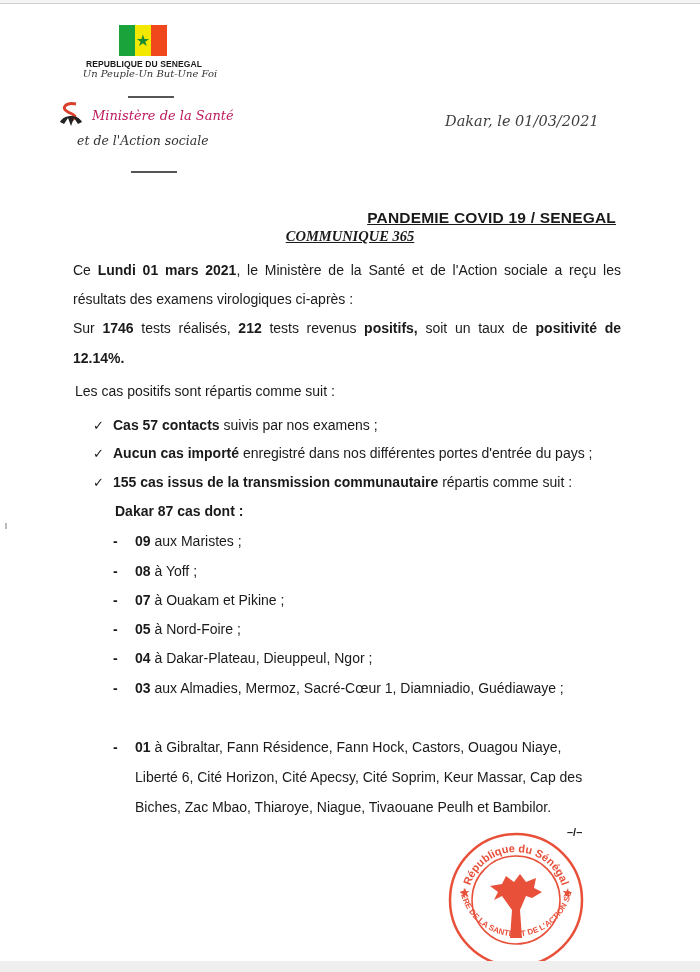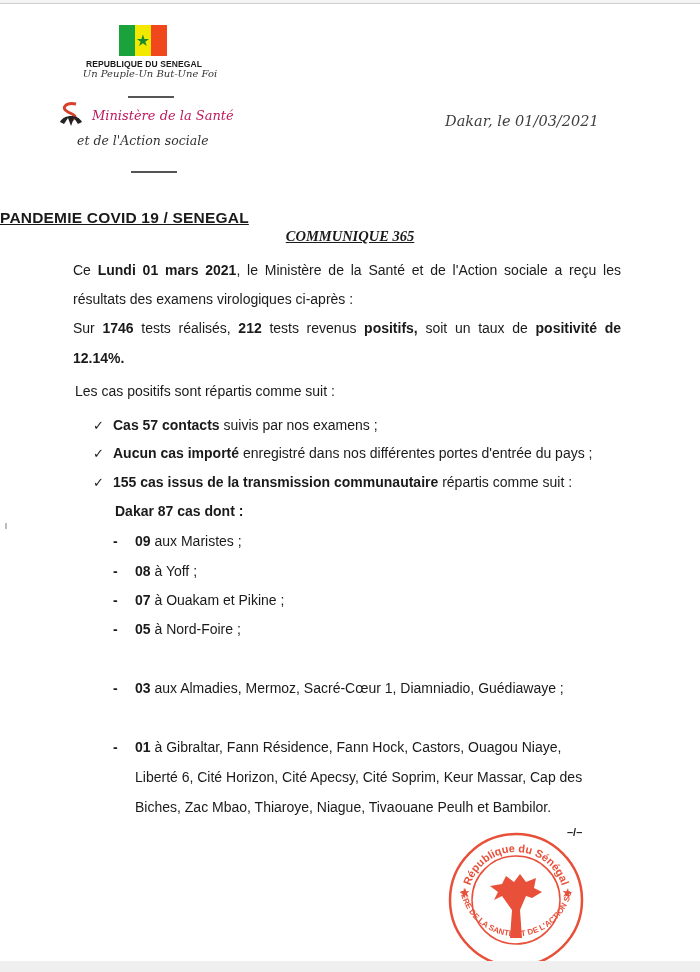--- a/index.html
+++ b/index.html
@@ -25,21 +25,21 @@
     .motto { position:absolute; left:70px; top:64px; width:160px; text-align:center; font-family:"DejaVu Serif", serif; font-style:italic; font-size:10px; color:#333; }
     .rule { position:absolute; height:2px; background:#555; }
 
     .ministry-logo { position:absolute; left:56px; top:96px; width:30px; height:30px; }
     .ministry-line1 { position:absolute; left:92px; top:104px; font-family:"DejaVu Serif", serif; font-style:italic; font-size:13px; color:#be185d; }
     .ministry-line2 { position:absolute; left:77px; top:129px; font-family:"DejaVu Serif", serif; font-style:italic; font-size:12.5px; color:#333; }
 
     .place-date { position:absolute; left:445px; top:109px; font-family:"DejaVu Serif", serif; font-style:italic; font-size:14.5px; color:#404040; }
 
     
-    .title { position:absolute; left:0; width:616px; text-align:left; top:205px; font-size:15.5px; font-weight:bold; text-decoration:underline; letter-spacing:0.2px; }
+    .title { position:absolute; left:0; width:616px; text-align:right; top:205px; font-size:15.5px; font-weight:bold; text-decoration:underline; letter-spacing:0.2px; }
     .subtitle { position:absolute; left:0; width:700px; text-align:center; top:224px; font-family:Liberation Serif, serif; font-size:14.5px; font-weight:bold; font-style:italic; text-decoration:underline; }
 
     .body-text { position:absolute; left:73px; width:548px; font-size:14px; line-height:29px; }
     .body-text b { font-weight:bold; }
     .justify { text-align:justify; text-align-last:justify; }
 
     .check-item { position:absolute; left:93px; font-size:14px; }
     .check { display:inline-block; width:20px; font-size:13px; }
 
     .dash-item { position:absolute; left:113px; font-size:14px; }
@@ -99,20 +99,21 @@
   <div class="check-item" style="top:470px;">
     <span class="check">✓</span><b>155 cas issus de la transmission communautaire</b><span> répartis comme suit :</span>
   </div>
 
   <div class="check-item" style="top:499px; left:115px; font-weight:bold;">Dakar 87 cas dont :</div>
 
   <div class="dash-item" style="top:529px;"><span class="dash">-</span><b>09</b><span> aux Maristes ;</span></div>
   <div class="dash-item" style="top:559px;"><span class="dash">-</span><b>08</b><span> à Yoff ;</span></div>
   <div class="dash-item" style="top:588px;"><span class="dash">-</span><b>07</b><span> à Ouakam et Pikine ;</span></div>
   <div class="dash-item" style="top:617px;"><span class="dash">-</span><b>05</b><span> à Nord-Foire ;</span></div>
+  <div class="dash-item" style="top:646px;"><span class="dash">-</span><b>04</b><span> à Dakar-Plateau, Dieuppeul, Ngor ;</span></div>
   <div class="dash-item" style="top:676px;"><span class="dash">-</span><b>03</b><span> aux Almadies, Mermoz, Sacré-Cœur 1, Diamniadio, Guédiawaye ;</span></div>
   <div class="dash-item" style="top:735px;"><span class="dash">-</span><b>01</b><span> à Gibraltar, Fann Résidence, Fann Hock, Castors, Ouagou Niaye,</span></div>
   <div class="cont-line" style="top:765px;">Liberté 6, Cité Horizon, Cité Apecsy, Cité Soprim, Keur Massar, Cap des</div>
   <div class="cont-line" style="top:795px;">Biches, Zac Mbao, Thiaroye, Niague, Tivaouane Peulh et Bambilor.</div>
 
   <div class="page-cont">–/–</div>
 
   <svg class="stamp" viewBox="0 0 140 140">
     <defs>
       <path id="arcTop" d="M 22 70 A 48 48 0 0 1 118 70"></path>

